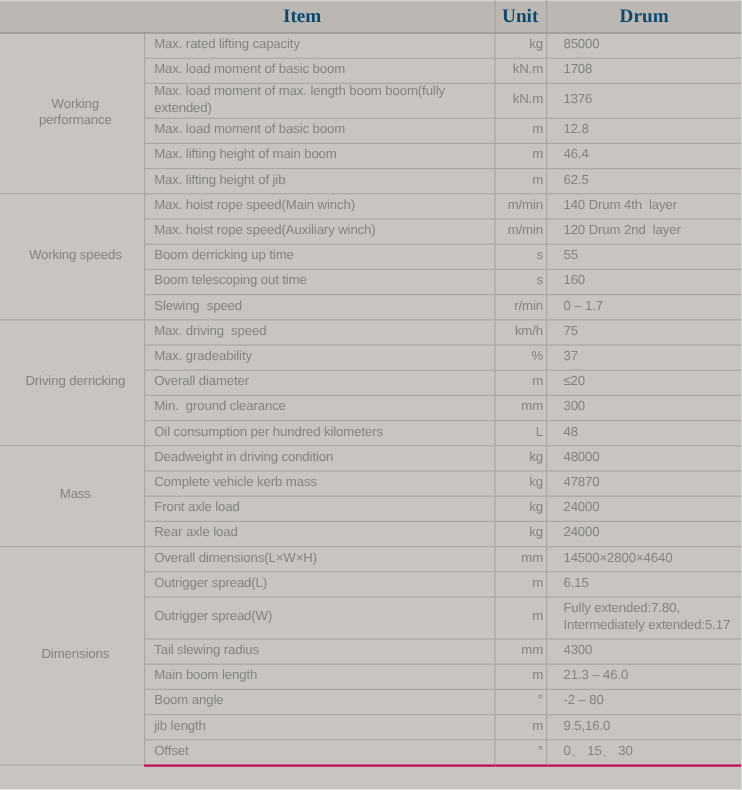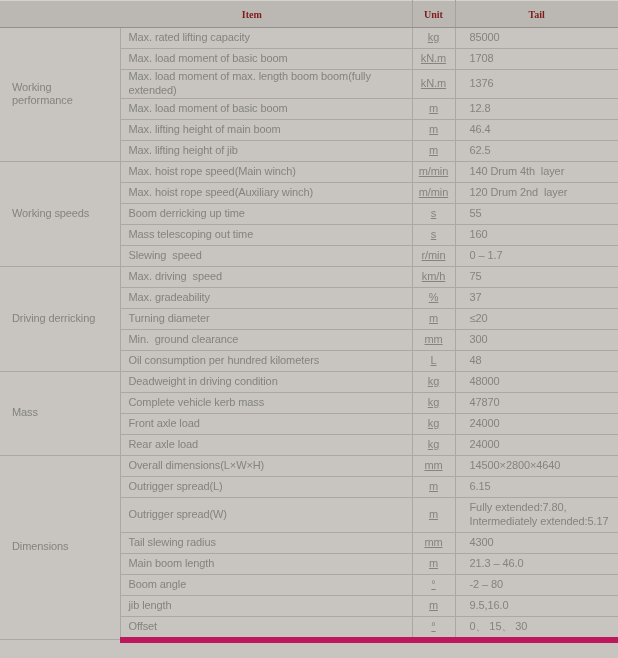--- a/index.html
+++ b/index.html
@@ -17,23 +17,23 @@
   }
   col.c-cat{width:120px;}
   col.c-item{width:292px;}
   col.c-unit{width:43px;}
   col.c-val{width:163px;}
 
   thead th{
     height:26px;
     background:#bbb8b3;
     font-family:"Liberation Serif", serif;
-    font-size:10px;
+    font-size:16px;
     font-weight:bold;
-    color:#7f1d1d;
+    color:#0c4a6e;
     border:1px solid #a5a29d;
     border-top:1px solid #d6d3ce;
     border-bottom:1px solid #94918c;
     padding:0;
     text-align:center;
     vertical-align:middle;
   }
   thead th:first-child{border-left:none;padding-left:92px;}
   thead th:last-child{border-right:none;}
 
@@ -43,43 +43,43 @@
     font-size:11px;
     line-height:1.25;
     letter-spacing:-0.1px;
     color:#84837e;
     border:1px solid #aba8a3;
     padding:0 6px;
     vertical-align:middle;
     white-space:pre-wrap;
     overflow:hidden;
   }
-  tbody td.category{padding-left:12px;border-left:none;}
+  tbody td.category{padding-left:12px;border-left:none;text-align:center;}
   tbody td.item{padding-left:8px;margin-top:21px;}
-  tbody td.unit{text-align:center;padding:0 2px;text-decoration:underline;}
+  tbody td.unit{text-align:right;padding:0 2px;}
   tbody td.value{padding-left:14px;border-right:none;}
   tbody tr.tall td{height:34px;}
-  tbody tr:last-child td{border-bottom:6px solid #be185d;}
+  tbody tr:last-child td{border-bottom:2px solid #be185d;}
 </style>
 </head>
 <body>
 
 <div class="page">
   <table class="spec">
     <colgroup>
       <col class="c-cat">
         <col class="c-item">
         <col class="c-unit">
         <col class="c-val">
     </colgroup>
     <thead>
       <tr>
         <th colspan="2">Item</th>
         <th>Unit</th>
-        <th>Tail</th>
+        <th>Drum</th>
       </tr>
     </thead>
     <tbody>
         <tr>
           <td class="category" rowspan="6">Working performance</td>
           <td class="item">Max. rated lifting capacity</td>
           <td class="unit">kg</td>
           <td class="value">85000</td>
         </tr>
         <tr>
@@ -117,42 +117,42 @@
           <td class="item">Max. hoist rope speed(Auxiliary winch)</td>
           <td class="unit">m/min</td>
           <td class="value">120 Drum 2nd  layer</td>
         </tr>
         <tr>
           <td class="item">Boom derricking up time</td>
           <td class="unit">s</td>
           <td class="value">55</td>
         </tr>
         <tr>
-          <td class="item">Mass telescoping out time</td>
+          <td class="item">Boom telescoping out time</td>
           <td class="unit">s</td>
           <td class="value">160</td>
         </tr>
         <tr>
           <td class="item">Slewing  speed</td>
           <td class="unit">r/min</td>
           <td class="value">0 – 1.7</td>
         </tr>
         <tr>
           <td class="category" rowspan="5">Driving derricking</td>
           <td class="item">Max. driving  speed</td>
           <td class="unit">km/h</td>
           <td class="value">75</td>
         </tr>
         <tr>
           <td class="item">Max. gradeability</td>
           <td class="unit">%</td>
           <td class="value">37</td>
         </tr>
         <tr>
-          <td class="item">Turning diameter</td>
+          <td class="item">Overall diameter</td>
           <td class="unit">m</td>
           <td class="value">≤20</td>
         </tr>
         <tr>
           <td class="item">Min.  ground clearance</td>
           <td class="unit">mm</td>
           <td class="value">300</td>
         </tr>
         <tr>
           <td class="item">Oil consumption per hundred kilometers</td>

